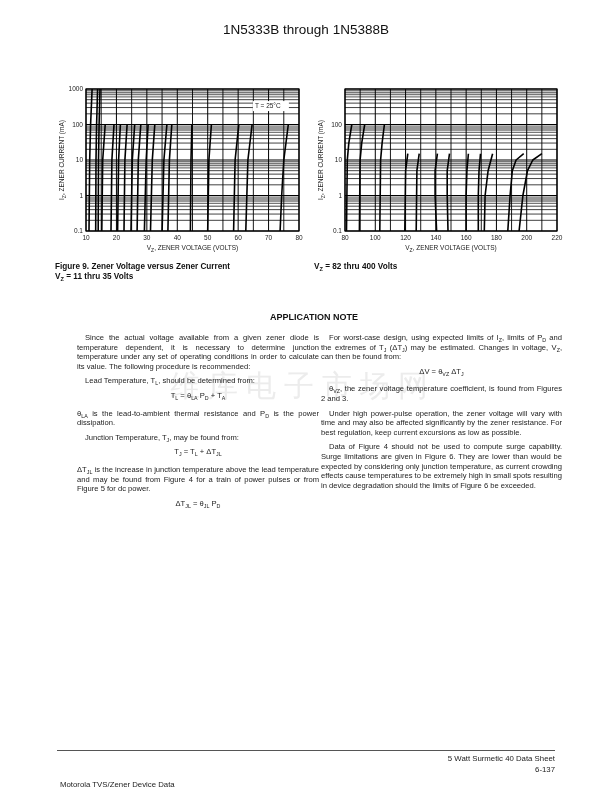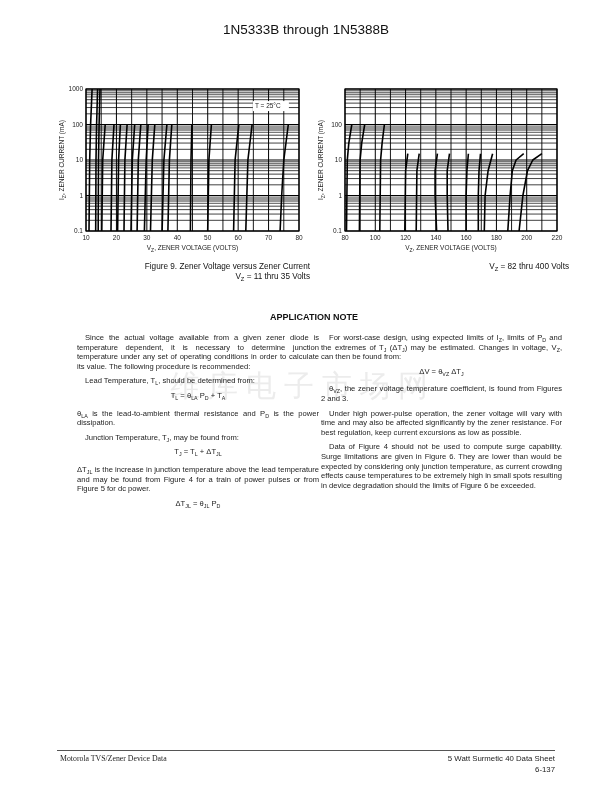--- a/index.html
+++ b/index.html
@@ -4,21 +4,21 @@
 <style>
   html, body { margin:0; padding:0; background:#ffffff; }
   body { width:612px; height:792px; position:relative; overflow:hidden;
          font-family:"Liberation Sans", sans-serif; color:#111; }
   .abs { position:absolute; }
   .title { left:0; width:612px; top:22px; text-align:center; font-weight:normal; font-size:13.5px; }
   .chart-svg { position:absolute; }
   .ytick { font-size:6.5px; fill:#222; font-family:"Liberation Sans", sans-serif; }
   .xtick { font-size:6.5px; fill:#222; font-family:"Liberation Sans", sans-serif; }
   .axlabel { font-size:6.5px; fill:#222; font-family:"Liberation Sans", sans-serif; }
-  .fig-cap { text-align:right; font-weight:normal; font-size:8.2px; line-height:10px; }
+  .fig-cap { text-align:left; font-weight:bold; font-size:8.2px; line-height:10px; }
   .section-head { left:0; width:612px; top:312px; text-align:center; font-weight:bold; font-size:9px;padding-left:8px; }
   .col { font-size:7.6px; line-height:9.6px; text-align:justify; color:#222; }
   .col p { margin:0 0 5px 0; }
   .col p.ind { text-indent:8px; }
   .col .eq { text-align:center; margin:3px 0 8px 0; }
   sub { font-size:70%; vertical-align:-2px; line-height:0; }
   .footer-rule { left:57px; width:498px; top:750px; height:0; border-top:1px solid #555; }
   .footer { font-size:7.8px; color:#222; }
   .watermark { left:170px; top:366px; font-size:30px; color:#ececec; letter-spacing:8px; font-family:Liberation Mono, monospace; }
 </style>
@@ -226,15 +226,15 @@
 
 <div class="abs col" style="left:321px;width:241px;top:333px;">
   <p class="ind">For worst-case design, using expected limits of I<sub>Z</sub>, limits of P<sub>D</sub> and the extremes of T<sub>J</sub> (ΔT<sub>J</sub>) may be estimated. Changes in voltage, V<sub>Z</sub>, can then be found from:</p>
   <div class="eq">ΔV = θ<sub>VZ</sub> ΔT<sub>J</sub></div>
   <p class="ind">θ<sub>VZ</sub>, the zener voltage temperature coefficient, is found from Figures 2 and 3.</p>
   <p class="ind">Under high power-pulse operation, the zener voltage will vary with time and may also be affected significantly by the zener resistance. For best regulation, keep current excursions as low as possible.</p>
   <p class="ind">Data of Figure 4 should not be used to compute surge capability. Surge limitations are given in Figure 6. They are lower than would be expected by considering only junction temperature, as current crowding effects cause temperatures to be extremely high in small spots resulting in device degradation should the limits of Figure 6 be exceeded.</p>
 </div>
 
 <div class="abs footer-rule"></div>
-<div class="abs footer" style="left:60px;top:754px;font-family:Liberation Serif, serif;">Motorola TVS/Zener Device Data</div>
+<div class="abs footer" style="left:60px;top:780px;">Motorola TVS/Zener Device Data</div>
 <div class="abs footer" style="right:57px;top:754px;text-align:right;">5 Watt Surmetic 40 Data Sheet</div>
 <div class="abs footer" style="right:57px;top:765px;text-align:right;padding-left:18px;">6-137</div>
 
 </body></html>

